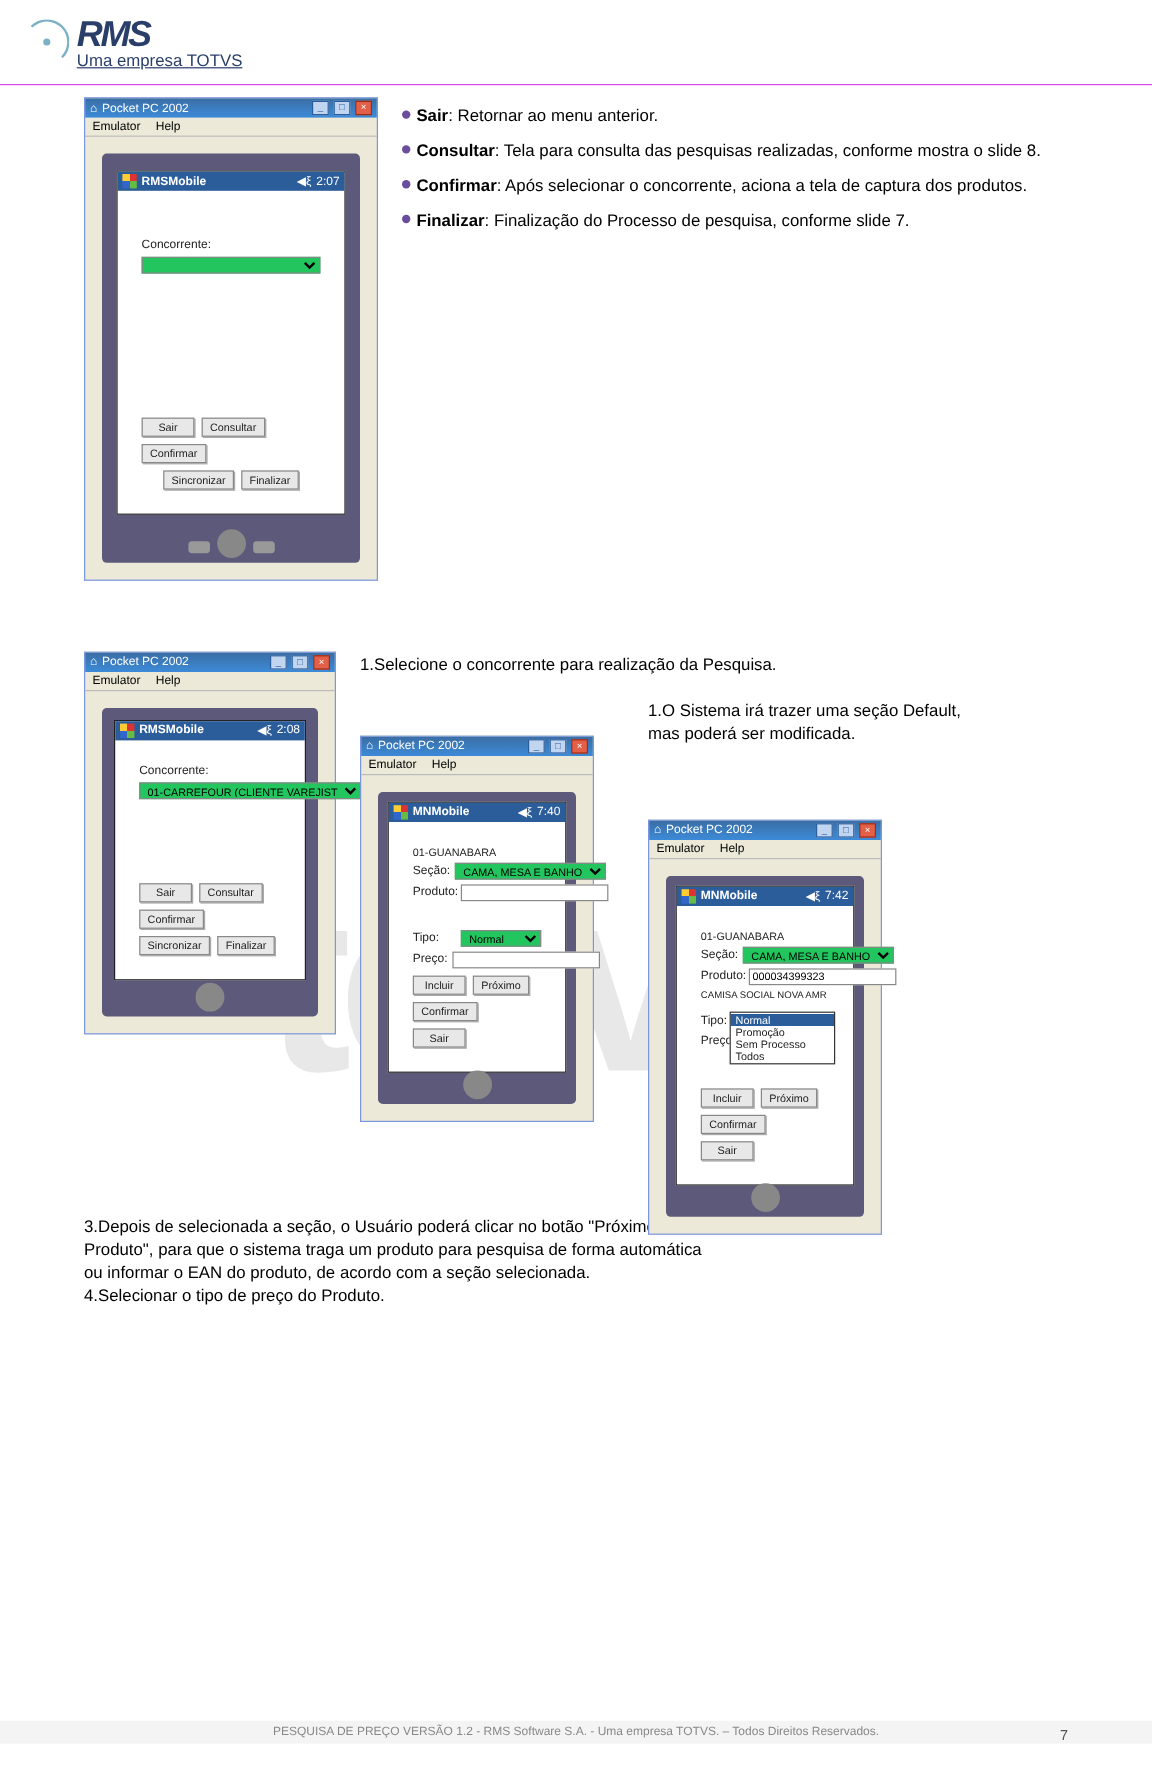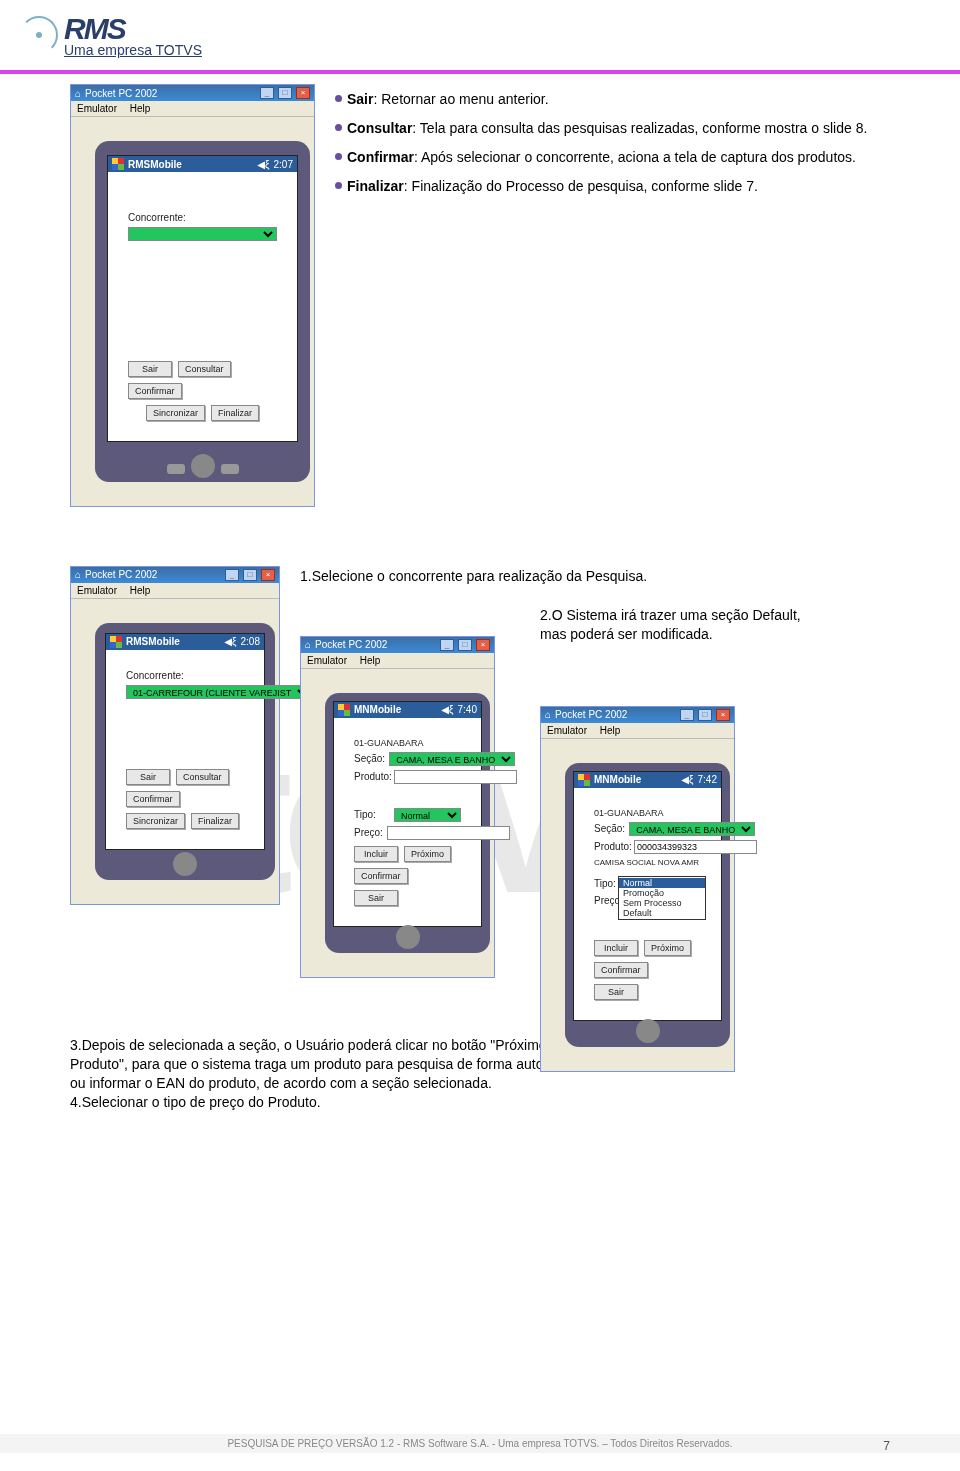--- a/index.html
+++ b/index.html
@@ -19,21 +19,21 @@
     font-size: 220px;
     font-weight: bold;
     color: #e8e8e8;
     letter-spacing: -12px;
     z-index: 0;
     font-family: Arial, sans-serif;
   }
   .page { position: relative; z-index: 1; }
   .header {
     padding: 12px 20px;
-    border-bottom: 4px solid #d946ef;
+    border-bottom: 1px solid #d946ef;
   }
   .logo { display: flex; align-items: center; gap: 6px; }
   .logo-swirl {
     width: 38px; height: 38px;
     border: 2px solid #7cb0c4;
     border-radius: 50%;
     border-left-color: transparent;
     border-bottom-color: transparent;
     position: relative;
   }
@@ -70,22 +70,22 @@
   .emu-ctrl { width: 14px; height: 12px; background:#c2d5f0; border:1px solid #2a5f9e; font-size:8px; text-align:center; line-height:10px; color:#2a5f9e;}
   .emu-ctrl.close { background:#e36048; color:#fff; border-color:#a02c16;}
   .emu-menu { padding: 2px 6px; font-size: 10px; border-bottom:1px solid #bbb;}
   .emu-menu span { margin-right: 10px; }
 
   
   .device {
     width: 215px;
     background: #5d597a;
     padding: 14px 12px 40px 12px;
-    border-radius: 14px;
-    margin: 24px;
+    border-radius: 4px;
+    margin: 14px;
     position: relative;
   }
   .device.small { width: 180px; padding: 10px 10px 30px 10px; }
   .device.xs { width: 165px; padding: 8px 8px 26px 8px; }
   .screen {
     background: #fff;
     border: 1px solid #222;
     min-height: 280px;
     display: flex;
     flex-direction: column;
@@ -265,21 +265,21 @@
               <div class="btnrow">
                 <div class="pcbtn">Sincronizar</div>
                 <div class="pcbtn">Finalizar</div>
               </div>
             </div>
           </div>
           <div class="dpad"></div>
         </div>
       </div>
 
-      <div class="desc floating" style="left:470px; top:10px; width:280px;">2.O Sistema irá trazer uma seção Default, mas poderá ser modificada.</div>
+      <div class="desc floating" style="left:470px; top:10px; width:280px;">1.O Sistema irá trazer uma seção Default, mas poderá ser modificada.</div>
 
       <div class="emu floating" style="left:230px; top:40px; width:195px;">
         <div class="emu-title">
           <span>⌂</span>
           <span class="t">Pocket PC 2002</span>
           <span class="emu-ctrl">_</span>
           <span class="emu-ctrl">□</span>
           <span class="emu-ctrl close">×</span>
         </div>
         <div class="emu-menu">
@@ -363,21 +363,21 @@
                   <span style="width:36px;">Tipo:</span>
                   <select><option>Normal</option></select>
                 </div>
               <div class="fld">
                   <span style="width:36px;">Preço:</span>
                 </div>
               <div class="dropdown-open" style="left:44px; top:104px; width:88px;">
                 <div class="sel">Normal</div>
                 <div>Promoção</div>
                 <div>Sem Processo</div>
-                <div>Default</div>
+                <div>Todos</div>
               </div>
               <div class="btnrow" style="margin-top:34px;">
                 <div class="pcbtn">Incluir</div>
                 <div class="pcbtn">Próximo</div>
                 <div class="pcbtn">Confirmar</div>
               </div>
               <div class="btnrow">
                   <div class="pcbtn">Sair</div>
                 </div>
             </div>

